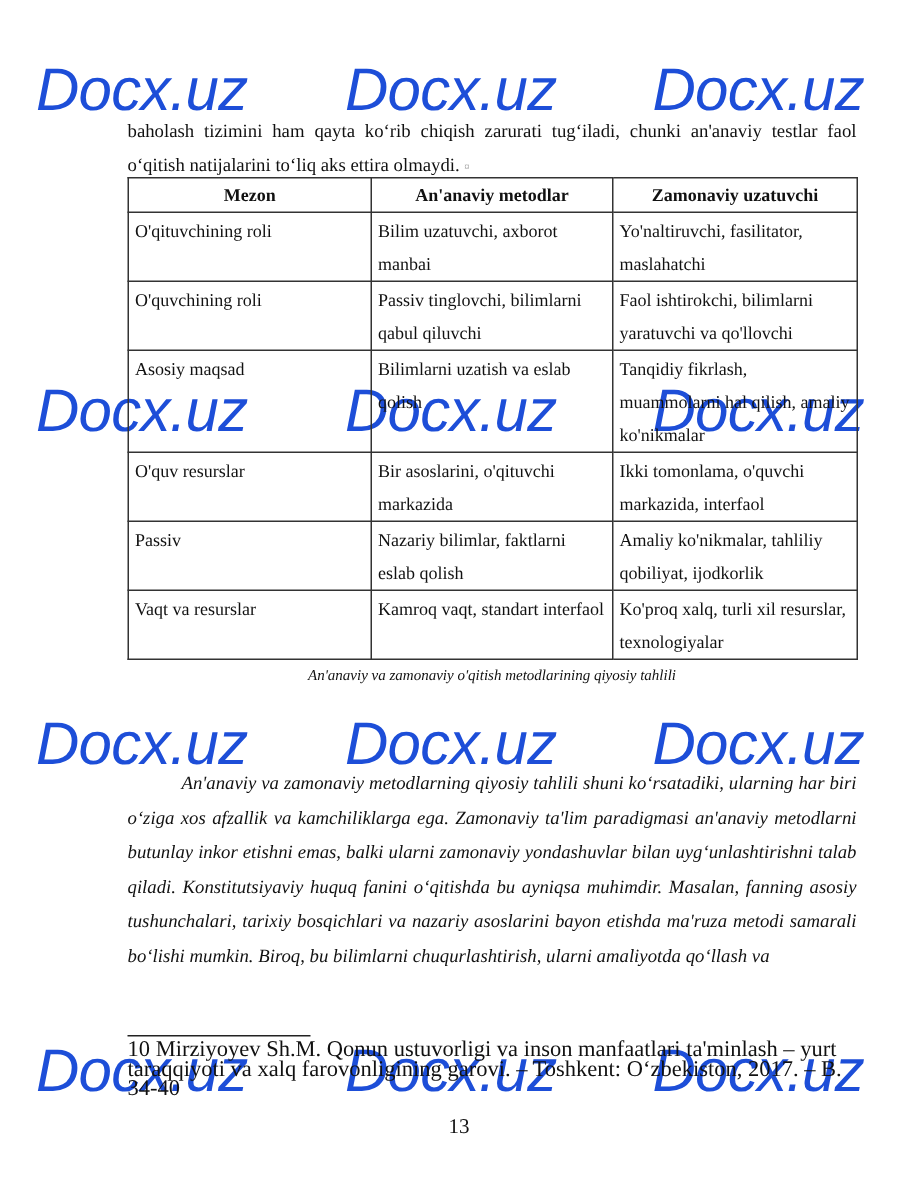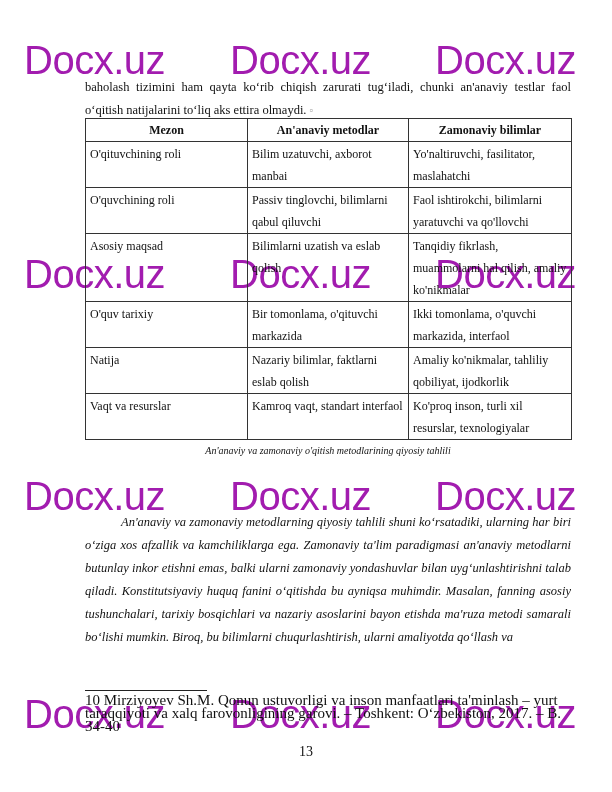--- a/index.html
+++ b/index.html
@@ -19,24 +19,25 @@
       position: absolute;
       left: 0; top: 0;
       width: 612px; height: 792px;
       pointer-events: none;
       z-index: 0;
     }
     .wm {
       position: absolute;
       font-family: "Liberation Sans", "DejaVu Sans", sans-serif;
       font-size: 40px;
-      color: #a21caf;
+      color: #1d4ed8;
       letter-spacing: -0.5px;
       line-height: 1;
       white-space: nowrap;
+      font-style: italic;
     }
     .page {
       position: absolute;
       left: 0; top: 0;
       width: 612px; height: 792px;
       z-index: 1;
     }
     .para {
       position: absolute;
       left: 85px;
@@ -149,53 +150,53 @@
   <table class="compare">
     <colgroup>
       <col class="c1">
         <col class="c2">
         <col class="c3">
     </colgroup>
     <thead>
       <tr>
         <th>Mezon</th>
         <th>An'anaviy metodlar</th>
-        <th>Zamonaviy bilimlar</th>
+        <th>Zamonaviy uzatuvchi</th>
       </tr>
     </thead>
     <tbody>
       <tr>
         <td>O'qituvchining roli</td>
         <td>Bilim uzatuvchi, axborot manbai</td>
         <td>Yo'naltiruvchi, fasilitator, maslahatchi</td>
       </tr>
       <tr>
         <td>O'quvchining roli</td>
         <td>Passiv tinglovchi, bilimlarni qabul qiluvchi</td>
         <td>Faol ishtirokchi, bilimlarni yaratuvchi va qo'llovchi</td>
       </tr>
       <tr>
         <td>Asosiy maqsad</td>
         <td>Bilimlarni uzatish va eslab qolish</td>
         <td>Tanqidiy fikrlash, muammolarni hal qilish, amaliy ko'nikmalar</td>
       </tr>
       <tr>
-        <td>O'quv tarixiy</td>
-        <td>Bir tomonlama, o'qituvchi markazida</td>
+        <td>O'quv resurslar</td>
+        <td>Bir asoslarini, o'qituvchi markazida</td>
         <td>Ikki tomonlama, o'quvchi markazida, interfaol</td>
       </tr>
       <tr>
-        <td>Natija</td>
+        <td>Passiv</td>
         <td>Nazariy bilimlar, faktlarni eslab qolish</td>
         <td>Amaliy ko'nikmalar, tahliliy qobiliyat, ijodkorlik</td>
       </tr>
       <tr>
         <td>Vaqt va resurslar</td>
         <td>Kamroq vaqt, standart interfaol</td>
-        <td>Ko'proq inson, turli xil resurslar, texnologiyalar</td>
+        <td>Ko'proq xalq, turli xil resurslar, texnologiyalar</td>
       </tr>
     </tbody>
   </table>
 
   <div class="caption">An'anaviy va zamonaviy o'qitish metodlarining qiyosiy tahlili</div>
 
   <p class="para para-body" style="margin:0;">
     <span class="indent"></span><span>An'anaviy va zamonaviy metodlarning qiyosiy tahlili shuni koʻrsatadiki, ularning har biri oʻziga xos afzallik va kamchiliklarga ega. Zamonaviy ta'lim paradigmasi an'anaviy metodlarni butunlay inkor etishni emas, balki ularni zamonaviy yondashuvlar bilan uygʻunlashtirishni talab qiladi. Konstitutsiyaviy huquq fanini oʻqitishda bu ayniqsa muhimdir. Masalan, fanning asosiy tushunchalari, tarixiy bosqichlari va nazariy asoslarini bayon etishda ma'ruza metodi samarali boʻlishi mumkin. Biroq, bu bilimlarni chuqurlashtirish, ularni amaliyotda qoʻllash va</span>
   </p>
 

